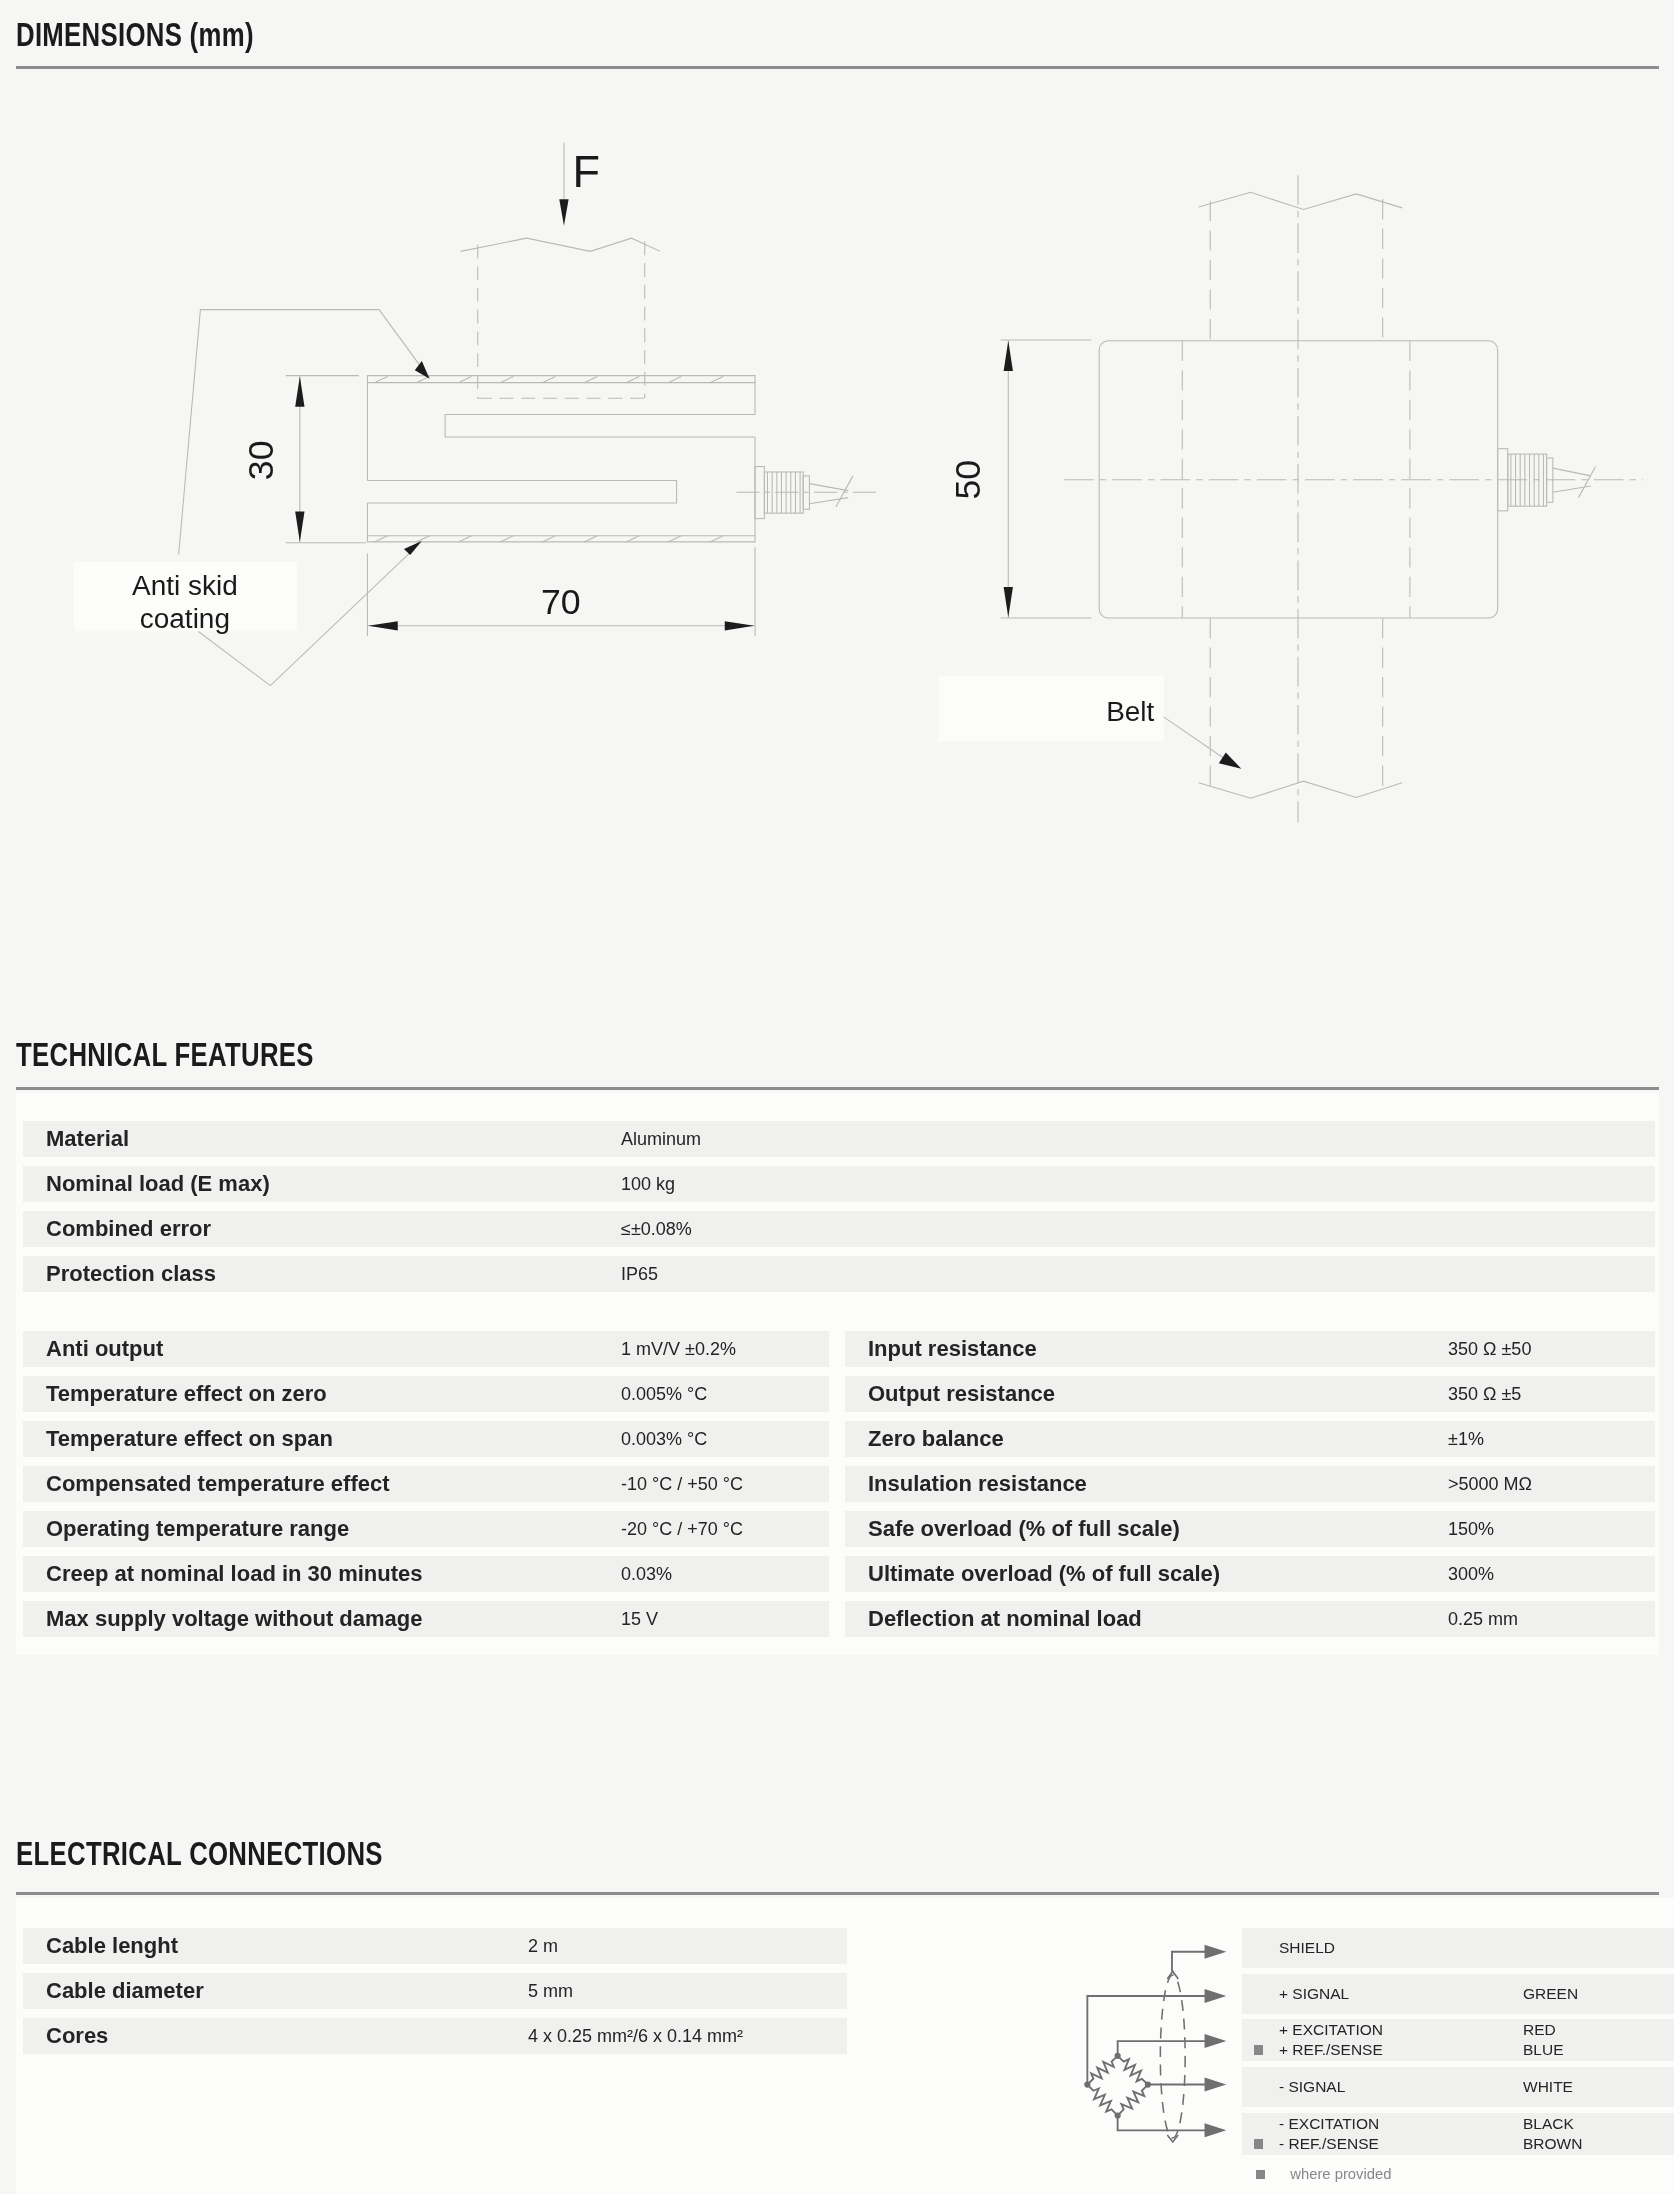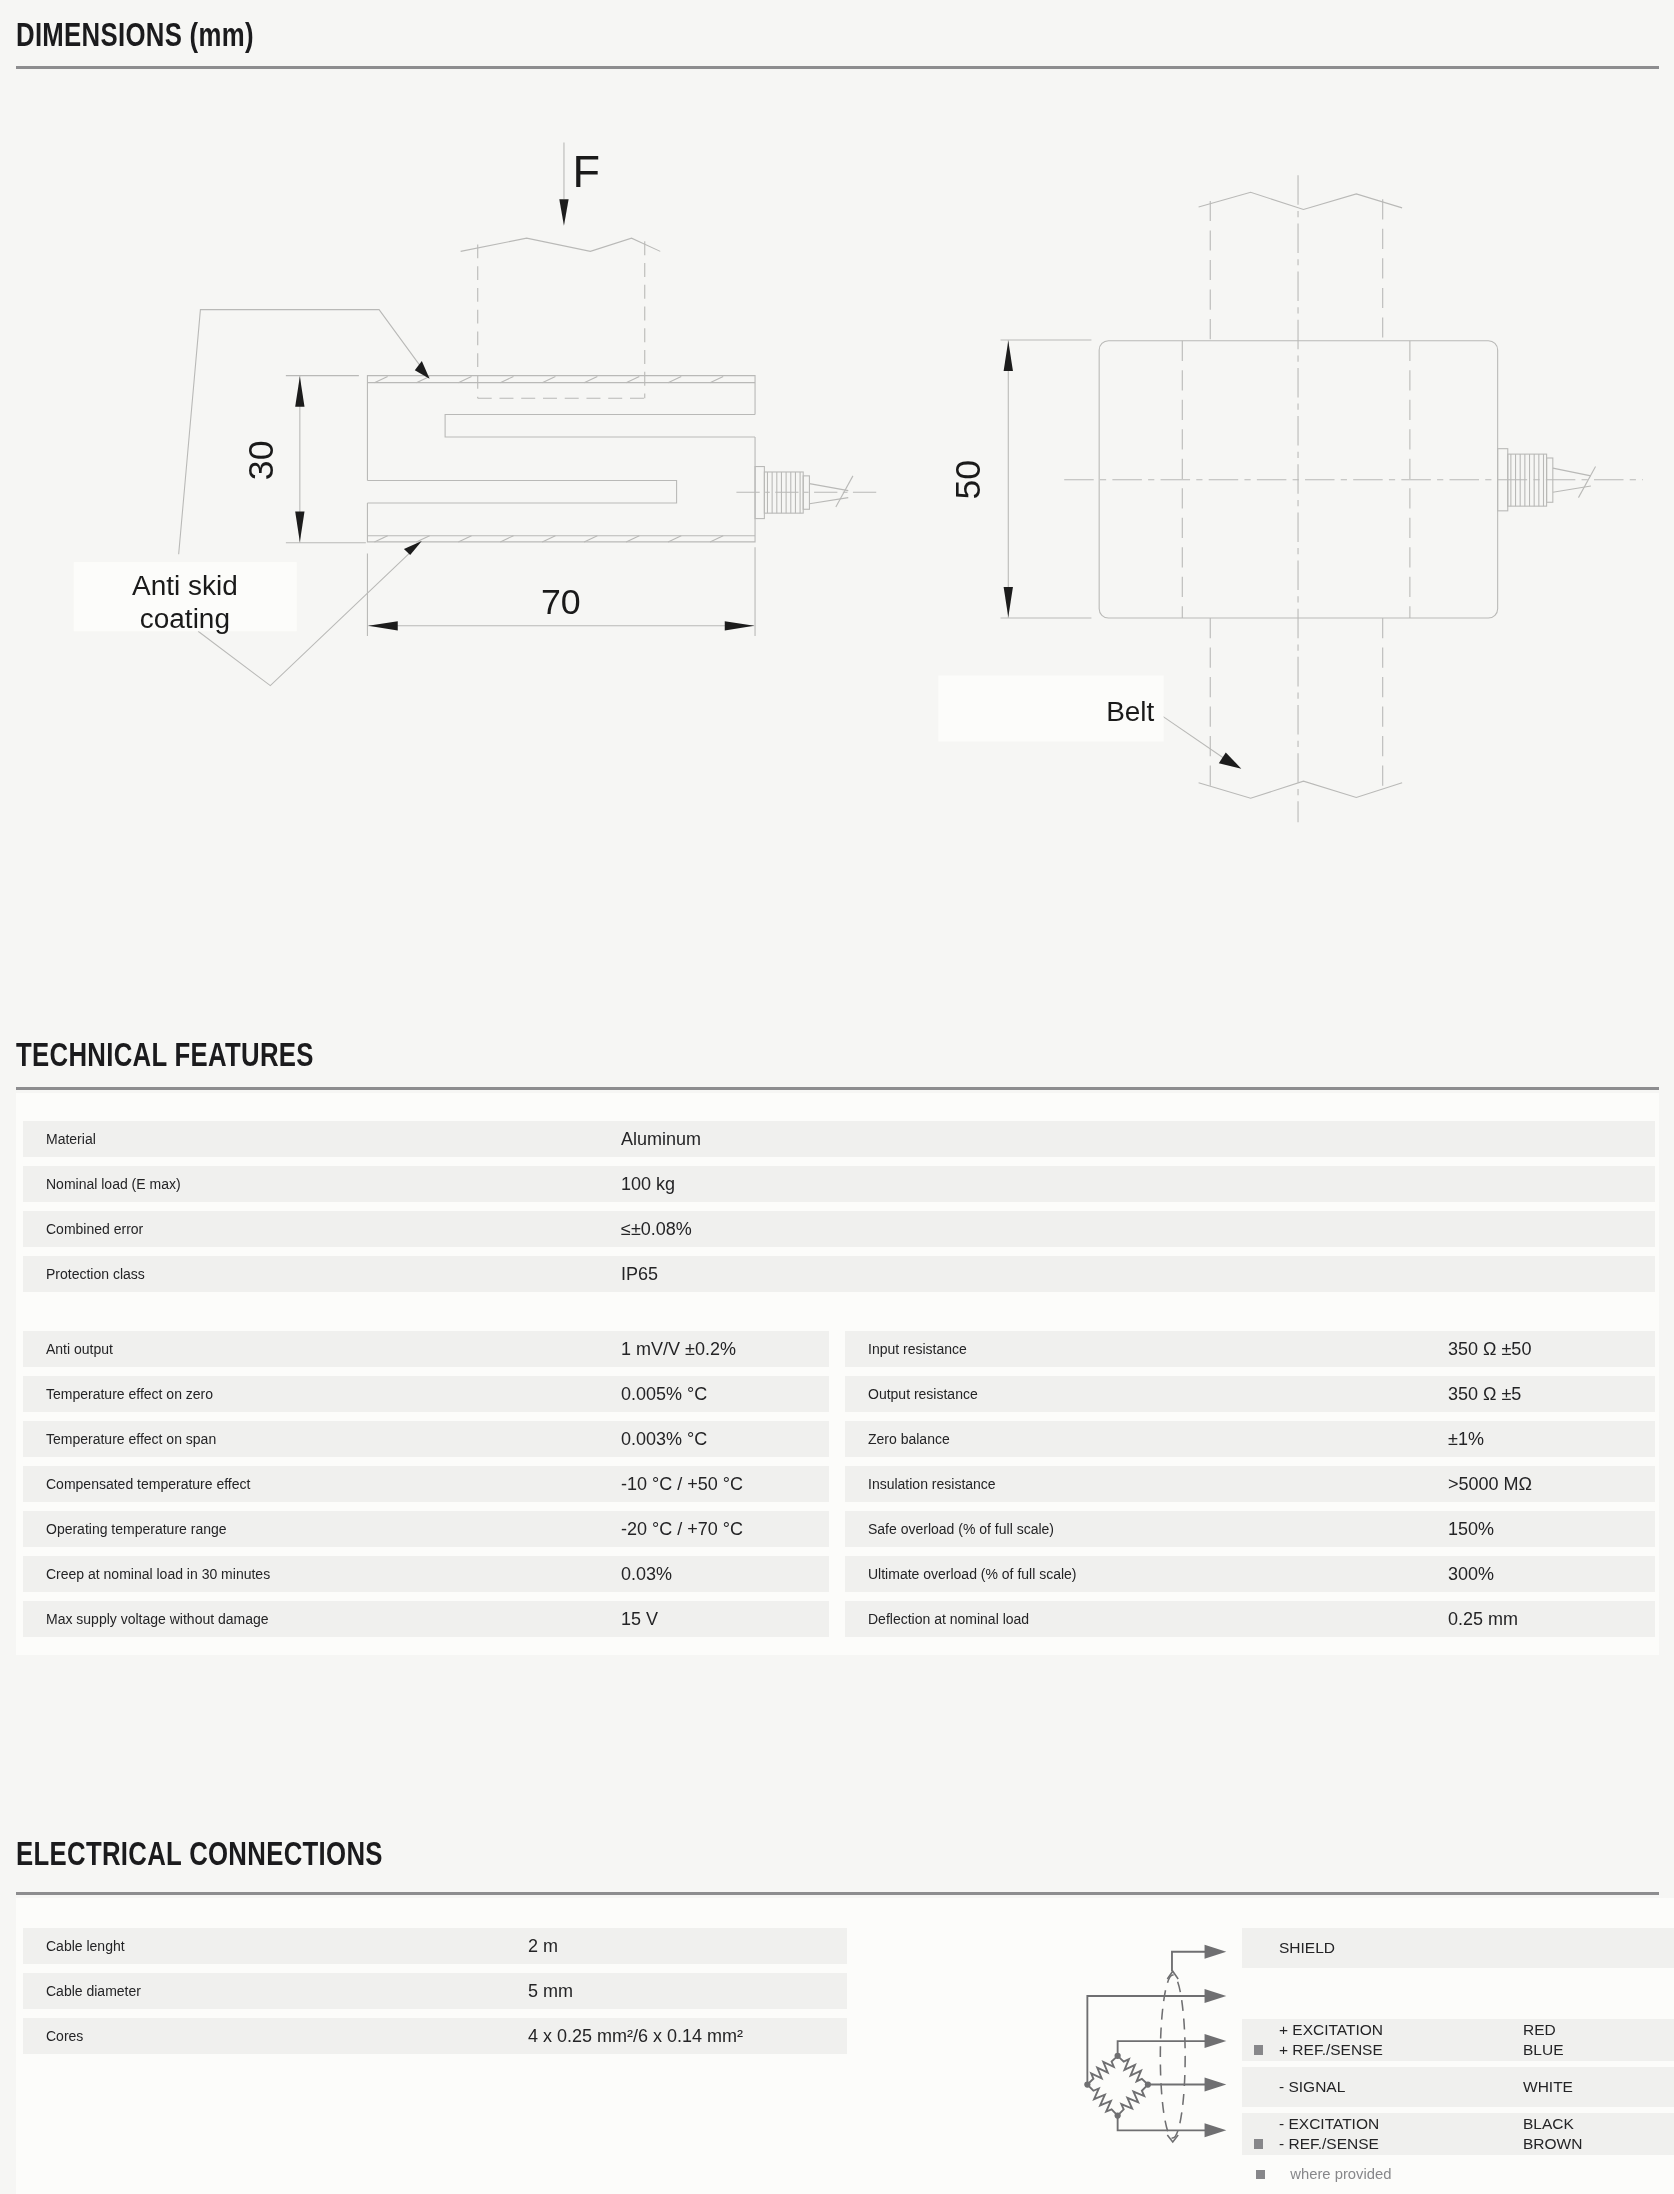--- a/index.html
+++ b/index.html
@@ -5,21 +5,21 @@
   html,body{margin:0;padding:0;}
   .page{position:relative;width:1674px;height:2194px;background:#f6f6f4;
         font-family:"Liberation Sans", sans-serif;overflow:hidden;}
   .sec-title{position:absolute;left:15.5px;font-weight:700;font-size:33px;color:#1b1b1d;
              transform:scaleX(0.78);transform-origin:left top;white-space:nowrap;letter-spacing:0.4px;}
   .rule{position:absolute;left:15.5px;width:1643px;height:3.1px;background:#8d8d8f;}
   .panel{position:absolute;background:#fcfcfa;}
   .spec-table{position:absolute;}
   .spec-row{position:relative;height:36px;margin-bottom:9px;background:#f0f0ee;
             display:flex;align-items:center;}
-  .spec-row .lbl{margin-left:23px;font-size:14px;color:#242426;}
+  .spec-row .lbl{margin-left:23px;font-size:22px;color:#242426;font-weight:bold;}
   .spec-row .val{position:absolute;font-size:18px;color:#242426;white-space:nowrap;}
   .vx770 .val{left:598px;}
   .vx776 .val{left:603px;}
   .vx650 .val{left:505px;}
   #wiring{position:absolute;left:1242px;top:1899px;width:433px;height:295px;}
   .wrow{position:absolute;left:0;right:0;background:#f0f0ee;display:flex;flex-direction:column;justify-content:center;}
   .wline{position:relative;height:20px;line-height:20px;}
   .wlbl{position:absolute;left:37px;font-size:15.5px;color:#242426;white-space:nowrap;}
   .wcol{position:absolute;left:281px;font-size:15.5px;color:#242426;white-space:nowrap;}
   .wsq{position:absolute;left:11.7px;top:50%;margin-top:-4.7px;width:9.3px;height:9.3px;background:#87878a;}
@@ -304,20 +304,26 @@
       <circle cx="1438" cy="2723" r="4"></circle>
     </g>
   </svg>
 
   <div id="wiring">
     <div class="wrow" style="top:29px;height:40px">
       <div class="wline">
         <span class="wlbl">SHIELD</span>
       </div>
     </div>
+    <div class="wrow" style="top:75px;height:40px">
+      <div class="wline">
+        <span class="wlbl">+ SIGNAL</span>
+        <span class="wcol">GREEN</span>
+      </div>
+    </div>
     <div class="wrow" style="top:120px;height:42px">
       <div class="wline">
         <span class="wlbl">+ EXCITATION</span>
         <span class="wcol">RED</span>
       </div>
       <div class="wline">
         <span class="wsq"></span>
         <span class="wlbl">+ REF./SENSE</span>
         <span class="wcol">BLUE</span>
       </div>

